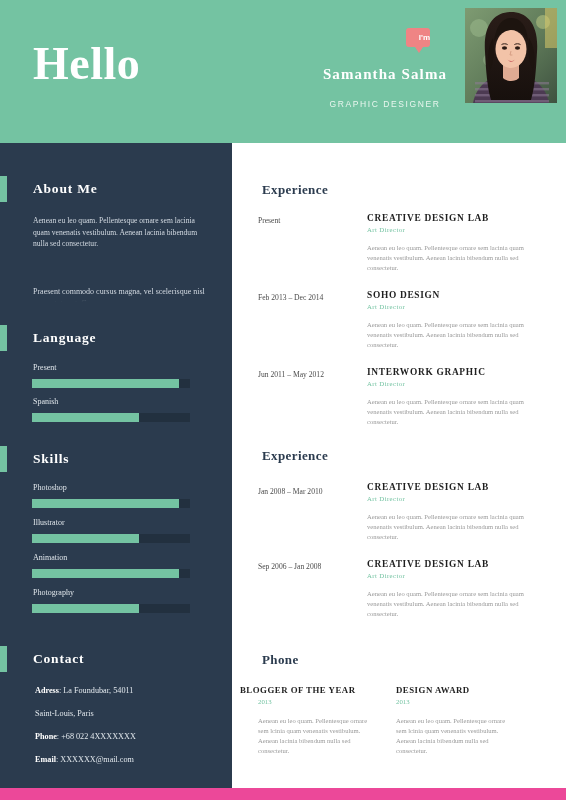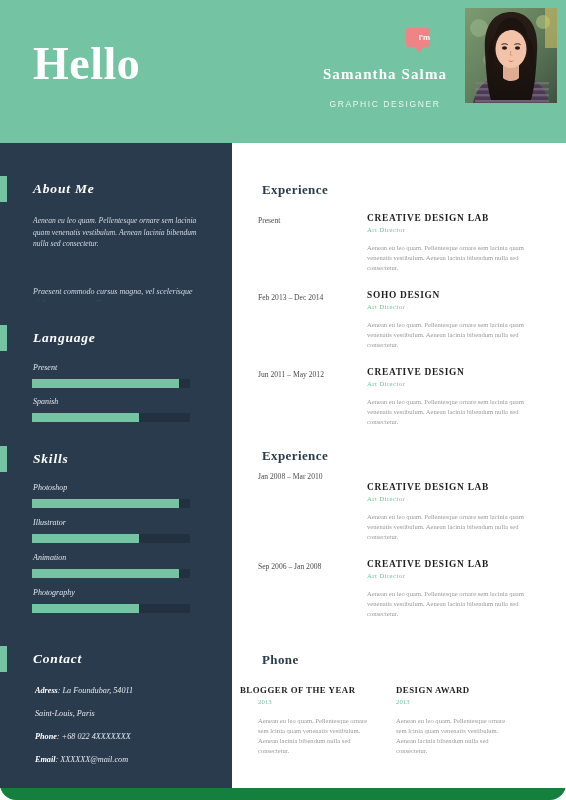--- a/index.html
+++ b/index.html
@@ -7,22 +7,21 @@
     width: 566px;
     height: 800px;
     background: #ffffff;
     font-family: "Liberation Serif", serif;
     overflow: hidden;
   }
   #page {
     position: relative;
     width: 566px;
     height: 800px;
-    background: #15803d;
-    border-radius: 16px;
+    background: #ec4899;
   }
 
   
   .header {
     position: absolute;
     left: 0; top: 0;
     width: 566px; height: 143px;
     background: #74c3a2;
   }
   .hello {
@@ -94,21 +93,20 @@
     background: #6f8b6a;
   }
   .photo svg { display: block; }
 
   
   .sidebar {
     position: absolute;
     left: 0; top: 143px;
     width: 232px; height: 645px;
     background: #2b3b4e;
-    font-style: italic;
   }
   .accent {
     position: absolute;
     left: 0;
     width: 7px; height: 26px;
     background: #74c3a2;
   }
   .side-sec-title {
     position: absolute;
     left: 33px;
@@ -379,27 +377,27 @@
     <div class="exp-company" style="top:70px">CREATIVE  DESIGN  LAB</div>
     <div class="exp-role" style="top:83px">Art Director</div>
     <div class="exp-desc" style="top:100px">Aenean eu leo quam. Pellentesque ornare sem lacinia quam venenatis vestibulum. Aenean lacinia bibendum nulla sed consectetur.</div>
 
     <div class="exp-date" style="top:150px">Feb 2013 – Dec 2014</div>
     <div class="exp-company" style="top:147px">SOHO DESIGN</div>
     <div class="exp-role" style="top:160px">Art Director</div>
     <div class="exp-desc" style="top:177px">Aenean eu leo quam. Pellentesque ornare sem lacinia quam venenatis vestibulum. Aenean lacinia bibendum nulla sed consectetur.</div>
 
     <div class="exp-date" style="top:227px">Jun 2011 – May 2012</div>
-    <div class="exp-company" style="top:224px">CREATIVE  DESIGN</div>
+    <div class="exp-company" style="top:224px">INTERWORK  GRAPHIC</div>
     <div class="exp-role" style="top:237px">Art Director</div>
     <div class="exp-desc" style="top:254px">Aenean eu leo quam. Pellentesque ornare sem lacinia quam venenatis vestibulum. Aenean lacinia bibendum nulla sed consectetur.</div>
 
     <div class="main-sec-title" style="top:305px">Experience</div>
 
-    <div class="exp-date" style="top:329px">Jan 2008 – Mar 2010</div>
+    <div class="exp-date" style="top:344px">Jan 2008 – Mar 2010</div>
     <div class="exp-company" style="top:339px">CREATIVE  DESIGN  LAB</div>
     <div class="exp-role" style="top:352px">Art Director</div>
     <div class="exp-desc" style="top:369px">Aenean eu leo quam. Pellentesque ornare sem lacinia quam venenatis vestibulum. Aenean lacinia bibendum nulla sed consectetur.</div>
 
     <div class="exp-date" style="top:419px">Sep 2006 – Jan 2008</div>
     <div class="exp-company" style="top:416px">CREATIVE  DESIGN  LAB</div>
     <div class="exp-role" style="top:429px">Art Director</div>
     <div class="exp-desc" style="top:446px">Aenean eu leo quam. Pellentesque ornare sem lacinia quam venenatis vestibulum. Aenean lacinia bibendum nulla sed consectetur.</div>
 
     <div class="main-sec-title" style="top:509px">Phone</div>

